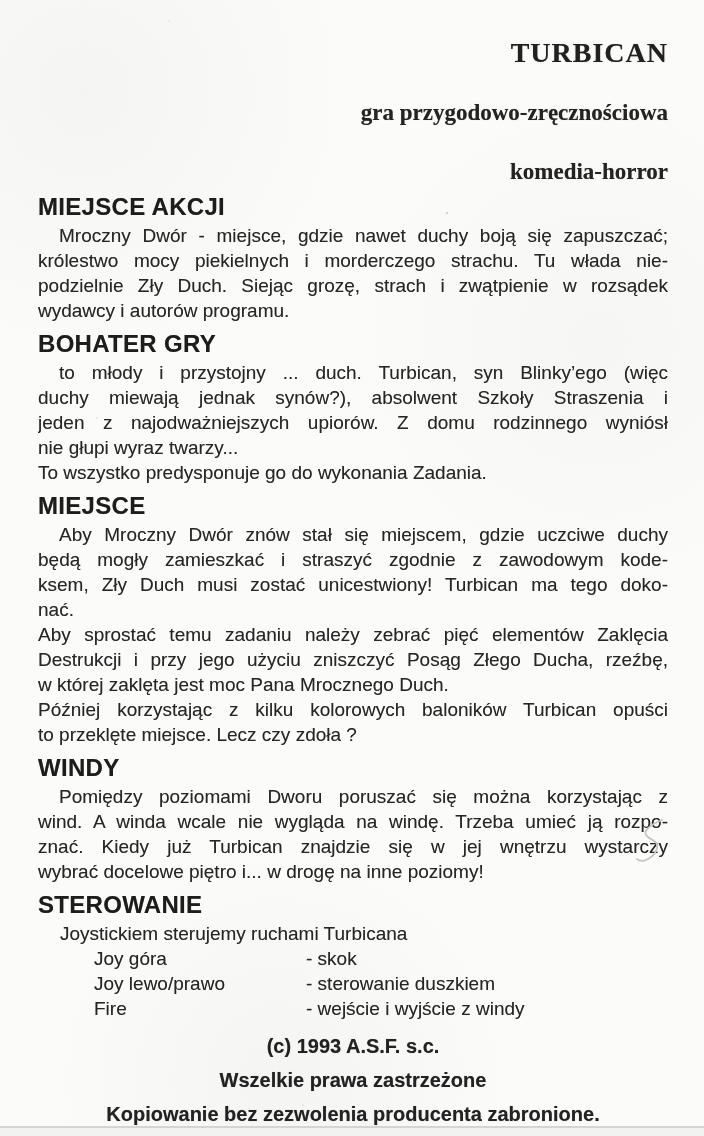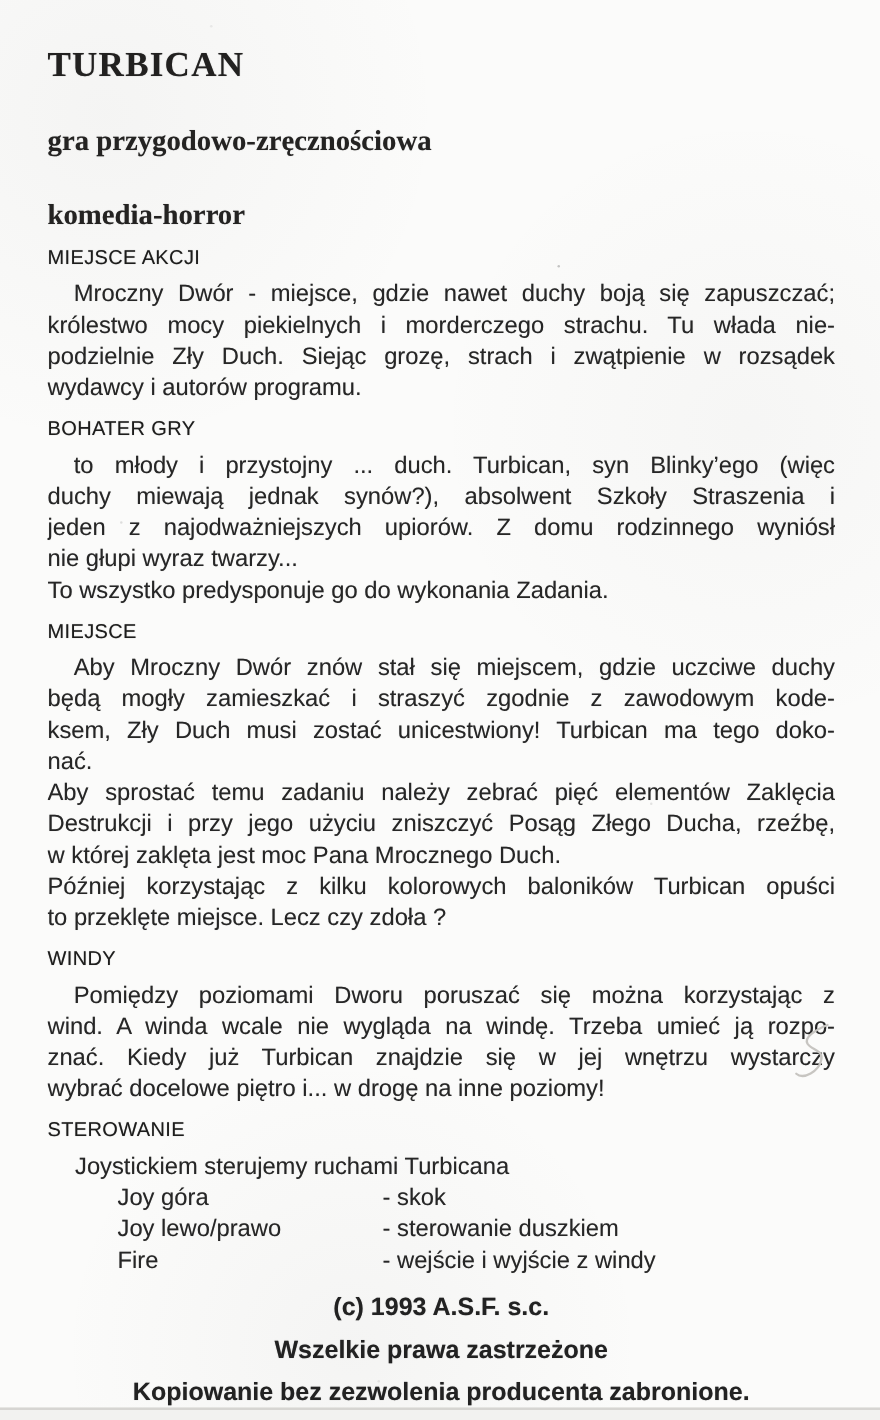--- a/index.html
+++ b/index.html
@@ -12,21 +12,21 @@
     overflow: hidden;
     background: #fbfbfa;
     background-image:
       radial-gradient(circle at 12% 8%, rgba(120,120,120,0.05), rgba(0,0,0,0) 22%),
       radial-gradient(circle at 85% 30%, rgba(120,120,120,0.04), rgba(0,0,0,0) 25%),
       radial-gradient(circle at 40% 95%, rgba(120,120,120,0.05), rgba(0,0,0,0) 20%);
     font-family: "Liberation Sans", "DejaVu Sans", sans-serif;
     color: #262626;
   }
   .titleblock {
-    text-align: left;
+    text-align: right;
     font-family: "Liberation Serif", "DejaVu Serif", serif;
   }
   .game-title {
     margin: 0 0 5px 0;
     font-size: 28px;
     line-height: 30px;
     font-weight: bold;
     letter-spacing: 1px;
     color: #222120;
     text-shadow: 0 0 0.7px rgba(40,40,40,0.5);
@@ -34,23 +34,23 @@
   .game-sub {
     font-size: 23px;
     line-height: 28px;
     font-weight: bold;
     color: #242322;
     text-shadow: 0 0 0.7px rgba(40,40,40,0.45);
     margin-top: 31px;
   }
   .section-heading {
     margin: 10px 0 5px 0;
-    font-size: 16px;
+    font-size: 24px;
     line-height: 22px;
-    font-weight: normal;
+    font-weight: bold;
     letter-spacing: 0.3px;
     color: #1d1d1c;
     text-shadow: 0 0 0.6px rgba(30,30,30,0.5);
   }
   .para {
     font-size: 19px;
     line-height: 25px;
     text-shadow: 0 0 0.6px rgba(40,40,40,0.35);
   }
   .para .line {

